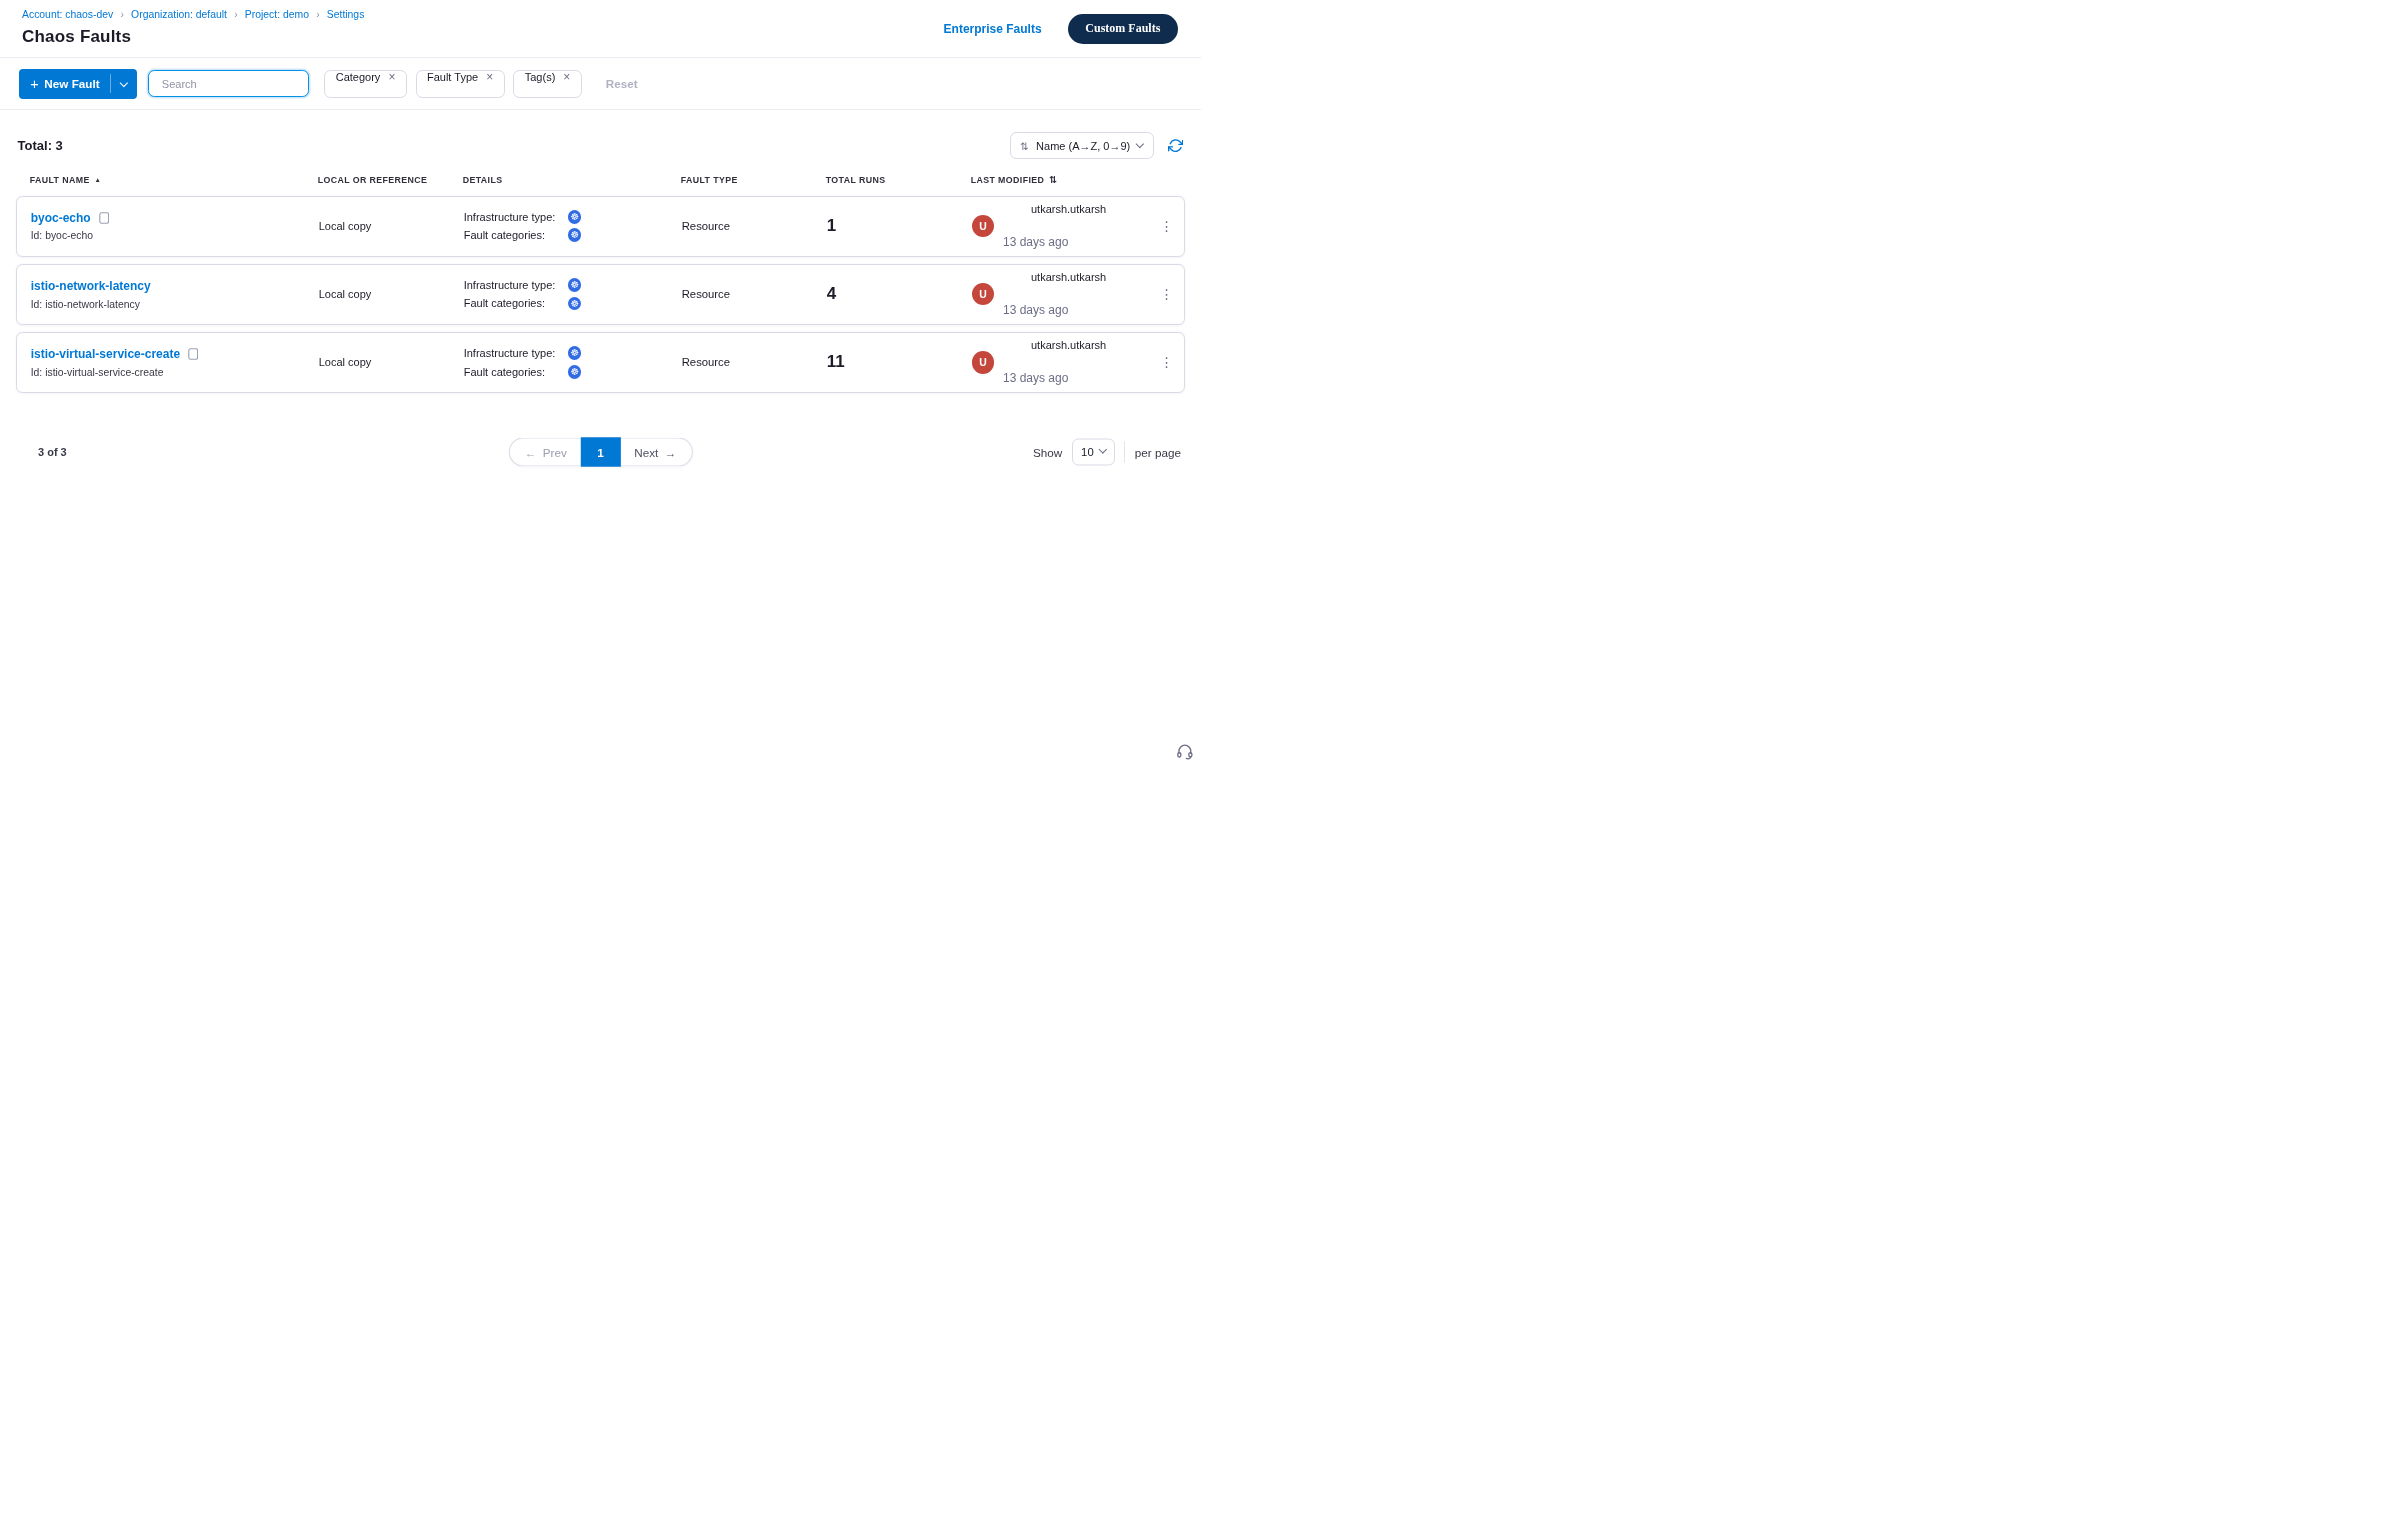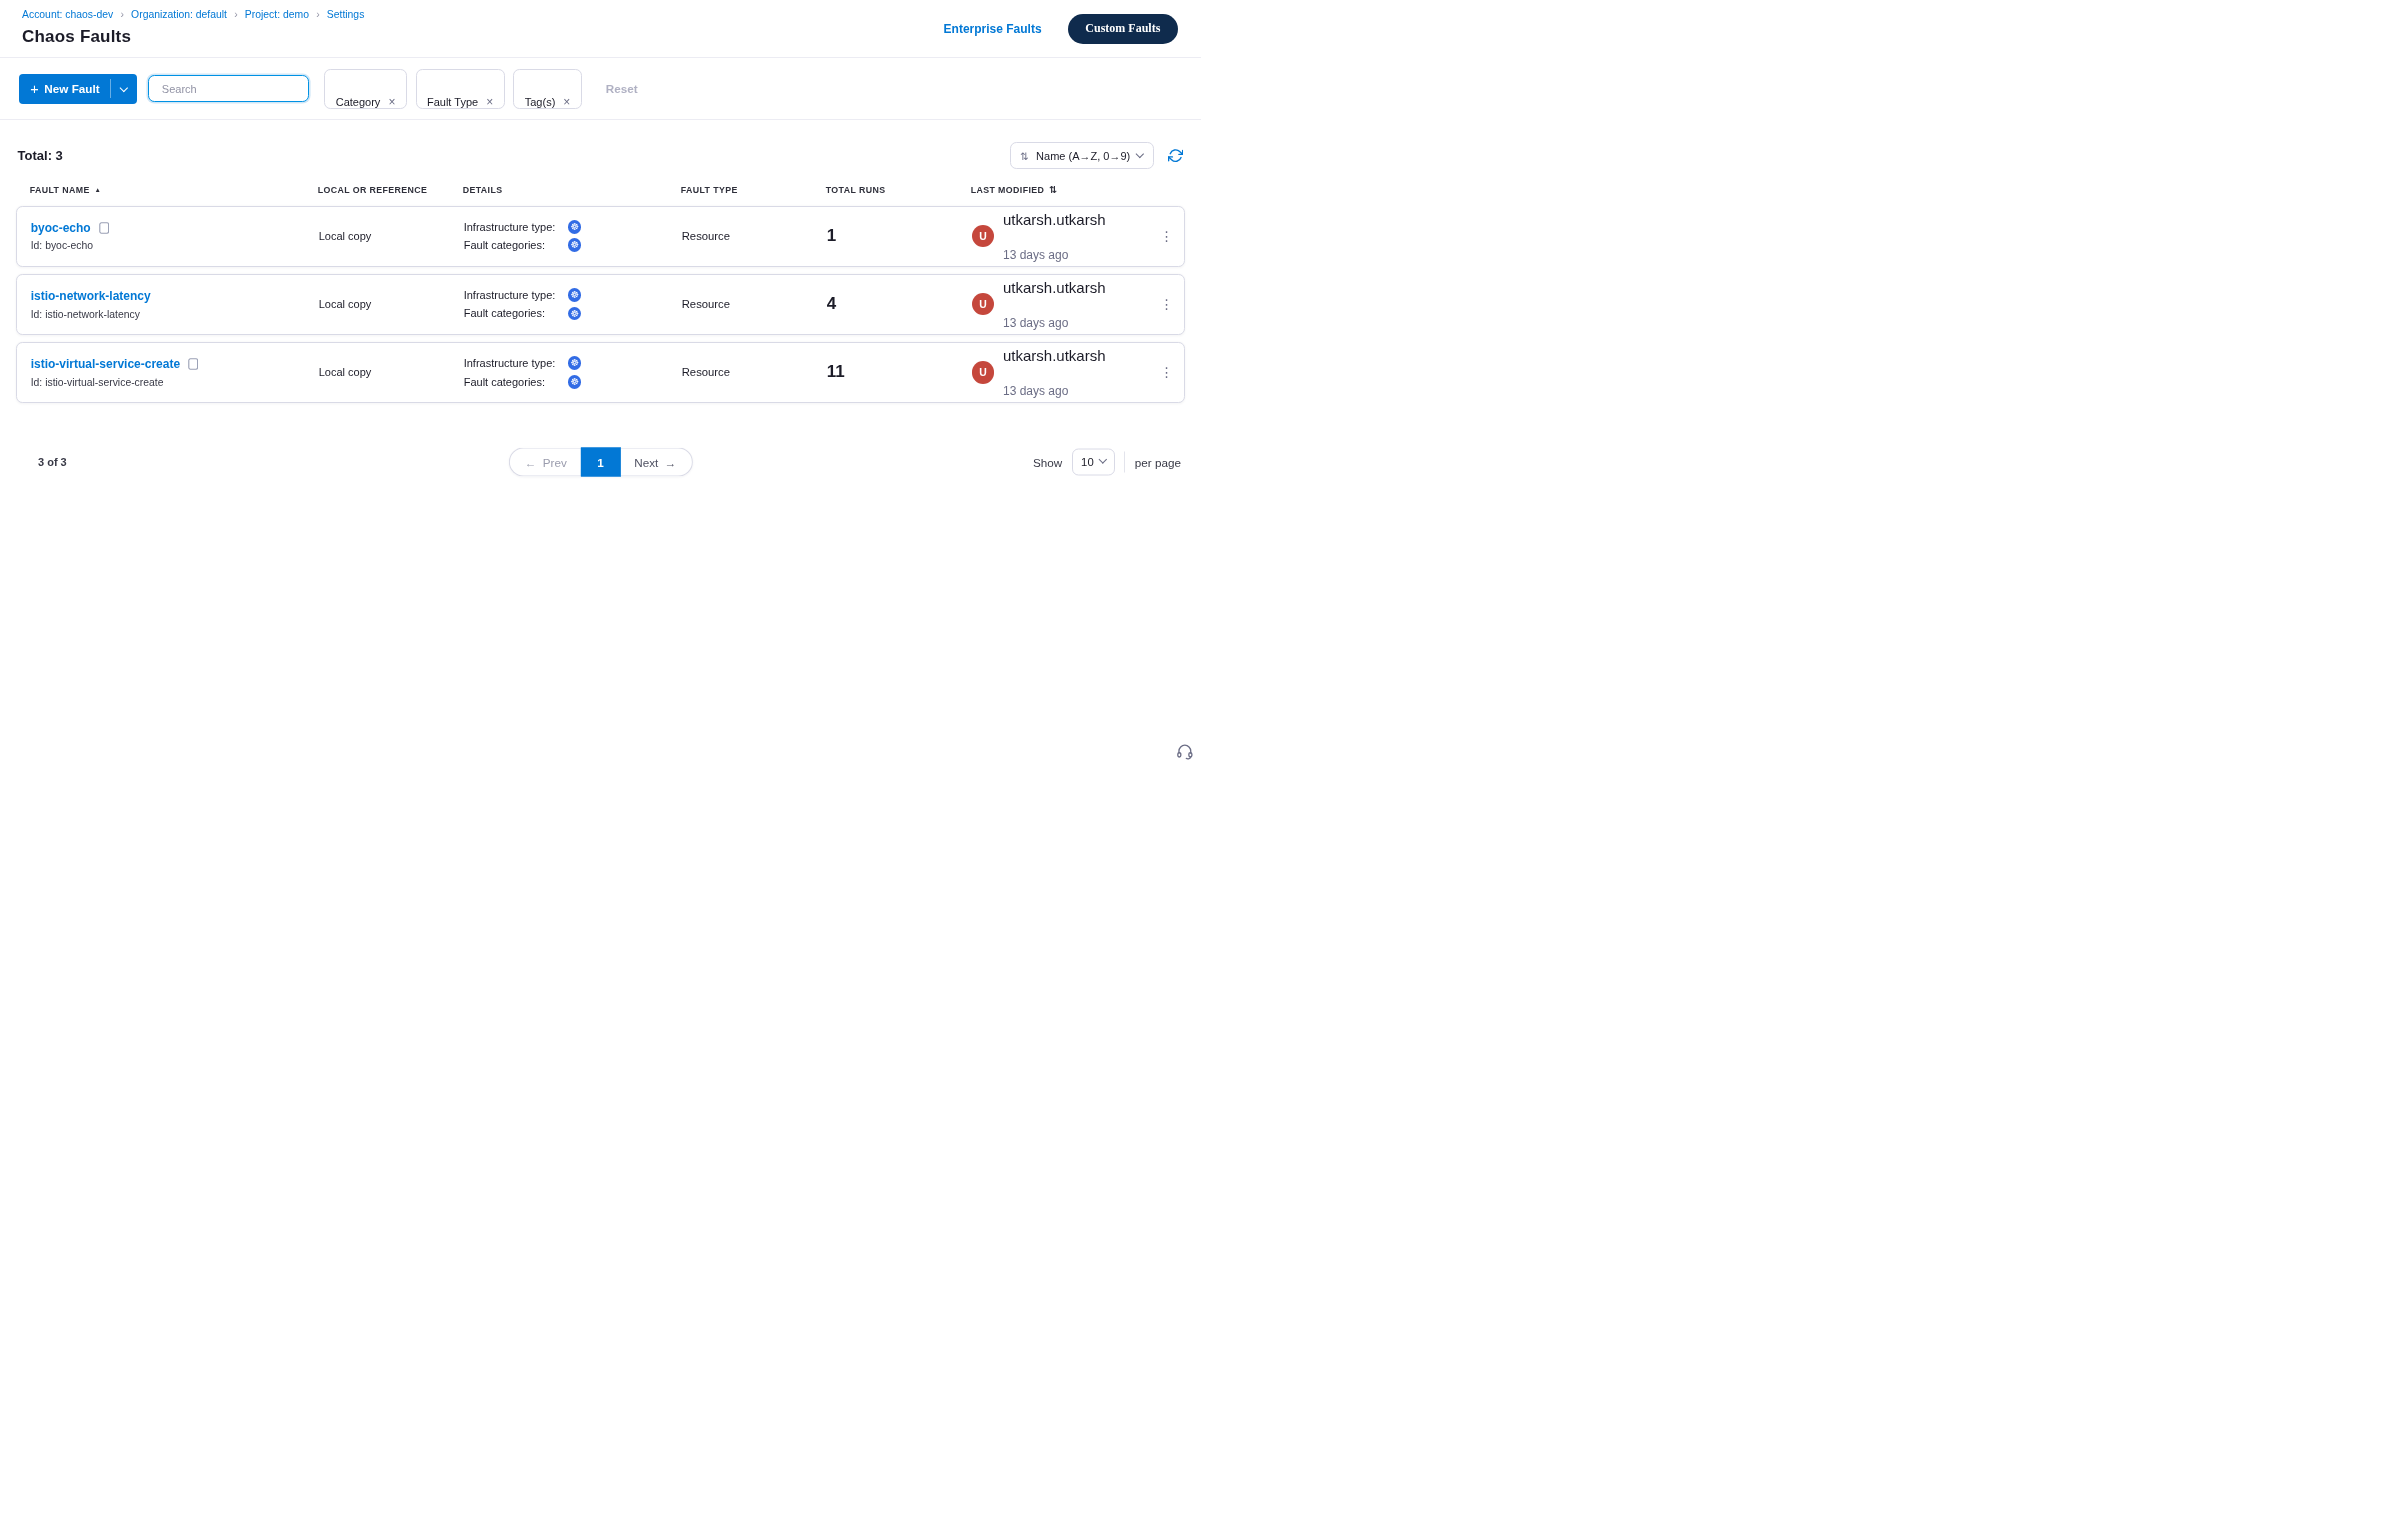--- a/index.html
+++ b/index.html
@@ -51,21 +51,21 @@
     display: flex; align-items: center; padding: 0 7.2px; gap: 5.6px;
   }
   .search-box input {
     border: none; outline: none; flex: 1; font-size: 11px; font-family: inherit; color: #1c1c28;
     background: transparent;
   }
   .search-box input::placeholder { color: #9293a5; }
 
   .filter-pills { display: flex; align-items: center; gap: 8.8px; margin-left: 15.3px; }
   .pill {
-    display: flex; align-items: flex-end; gap: 8px; height: 40px; padding: 0 10.4px;
+    display: flex; align-items: flex-start; gap: 8px; height: 28px; padding: 0 10.4px;
     border: 0.8px solid #d9dae6; border-radius: 6.4px; background: #fff; font-size: 11px; color: #1c1c28;
     cursor: pointer;
   }
   .pill .x { color: #6b6d85; font-size: 12px; line-height: 1; cursor: pointer; }
   .btn-reset { margin-left: 24px; background: none; border: none; color: #b0b1c3; font-size: 11.7px; font-weight: 600; font-family: inherit; cursor: pointer; }
 
   
   .content { padding: 0 16px; }
   .content-top { display: flex; align-items: center; justify-content: space-between; margin: 22px 0 16px; padding: 0 1.6px; }
   .total-label { font-size: 13px; font-weight: 700; color: #1c1c28; }
@@ -101,21 +101,21 @@
     width: 13.7px; height: 13.7px; border-radius: 50%; background: #326ce5; color: #fff;
     display: flex; align-items: center; justify-content: center; font-size: 9.6px; line-height: 1;
   }
   .cell-type { font-size: 11.3px; color: #1c1c28; }
   .cell-runs { font-size: 17px; font-weight: 700; color: #1c1c28; }
   .cell-modified { display: flex; align-items: center; gap: 8.8px; }
   .avatar {
     width: 22.5px; height: 22.5px; border-radius: 50%; background: #c5473c; color: #fff;
     display: flex; align-items: center; justify-content: center; font-size: 10.4px; font-weight: 700;
   }
-  .mod-user { font-size: 15px; color: #1c1c28; }
+  .mod-user { font-size: 11px; color: #1c1c28; margin-left: 28px; }
   .mod-date { font-size: 12px; color: #6b6d85; margin-top: 20px; }
   .kebab { background: none; border: none; color: #6b6d85; font-size: 13.7px; cursor: pointer; font-family: inherit; }
 
   
   .pagination { position: relative; margin-top: 43px; height: 32px; }
   .range-label { position: absolute; left: 22px; top: 50%; transform: translateY(-50%); font-size: 11px; font-weight: 600; color: #383946; }
   .pager { position: absolute; left: 50%; top: 50%; transform: translate(-50%,-50%); display: flex; box-shadow: 0 0.8px 2.4px rgba(40,41,61,.06); border-radius: 14.5px; }
   .pager button { height: 29px; border: 0.8px solid #d9dae6; background: #fff; font-size: 11.7px; font-family: inherit; cursor: pointer; display: flex; align-items: center; gap: 6.4px; }
   .btn-prev { border-radius: 14.5px 0 0 14.5px; padding: 0 13.7px 0 15.3px; color: #9a9cad; border-right: none !important; }
   .btn-page { width: 40px; justify-content: center; background: #0278d5 !important; border-color: #0278d5 !important; color: #fff; font-weight: 700; }

